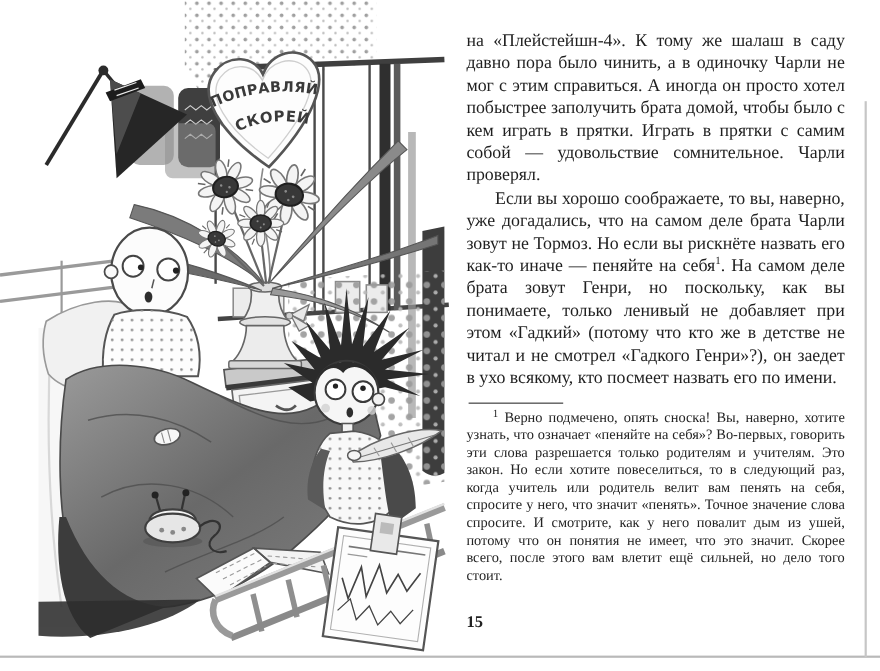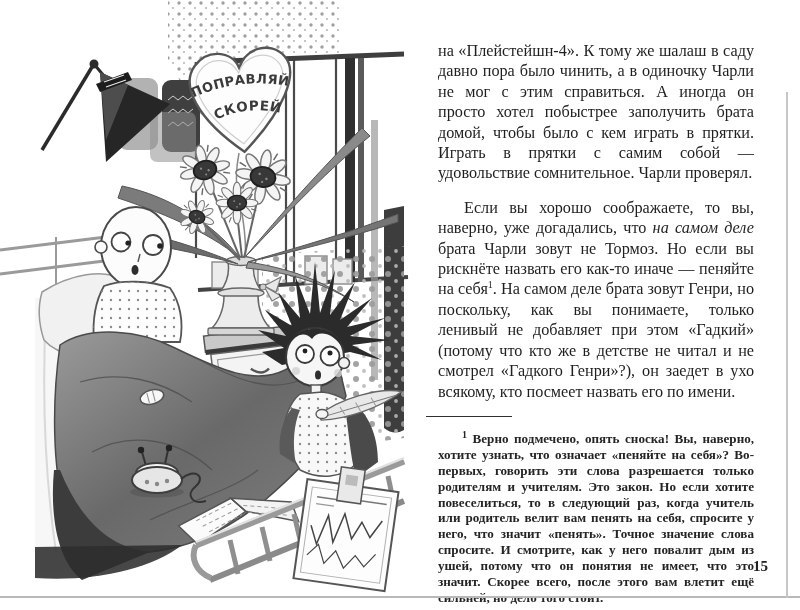--- a/index.html
+++ b/index.html
@@ -2,32 +2,32 @@
 <html><head>
 <meta charset="utf-8">
 <style>
   html,body{margin:0;padding:0;background:#ffffff;}
   #scan{position:relative;width:800px;height:610px;background:#ffffff;overflow:hidden;
         font-family:"Liberation Serif", serif;}
   
   #illo{position:absolute;left:0;top:0;}
   
   #textcol{position:absolute;left:424px;top:27px;width:344px;color:#1f1f1f;}
-  #textcol p{margin:14px;font-size:16.2px;line-height:20.4px;text-align:justify;}
+  #textcol p{margin:0;font-size:16.2px;line-height:20.4px;text-align:justify;}
   #textcol p.indent{text-indent:26px;}
   .sup{font-size:10px;vertical-align:super;line-height:0;}
   #fnrule{width:86px;height:0;border-top:1.5px solid #2f2f2f;margin:12px 0 5px 2px;}
   #footnote{font-size:13.1px !important;line-height:15.9px !important;text-align:justify;
-            text-indent:24px;color:#242424;font-weight:bold;}
-  #pageno{position:absolute;left:424px;top:558px;width:344px;text-align:right;
+            text-indent:24px;color:#242424;}
+  #pageno{position:absolute;left:424px;top:558px;width:344px;text-align:left;
           font-size:15px;font-weight:bold;color:#222;}
   
   #edge-bottom{position:absolute;left:0;top:596px;width:800px;height:2px;background:#b9b9b9;}
   #edge-right{position:absolute;left:786px;top:92px;width:2px;height:506px;background:#c6c6c6;}
-  .it{font-style:italic;}
+  .it{}
 </style>
 </head>
 <body>
 
 <div id="scan">
 
   <svg id="illo" width="410" height="595" viewBox="0 0 410 595" aria-hidden="true">
     <defs>
       <pattern id="dotsSm" width="11" height="11" patternUnits="userSpaceOnUse">
         <circle cx="3" cy="3" r="1.7" fill="#8f8f8f"></circle>

